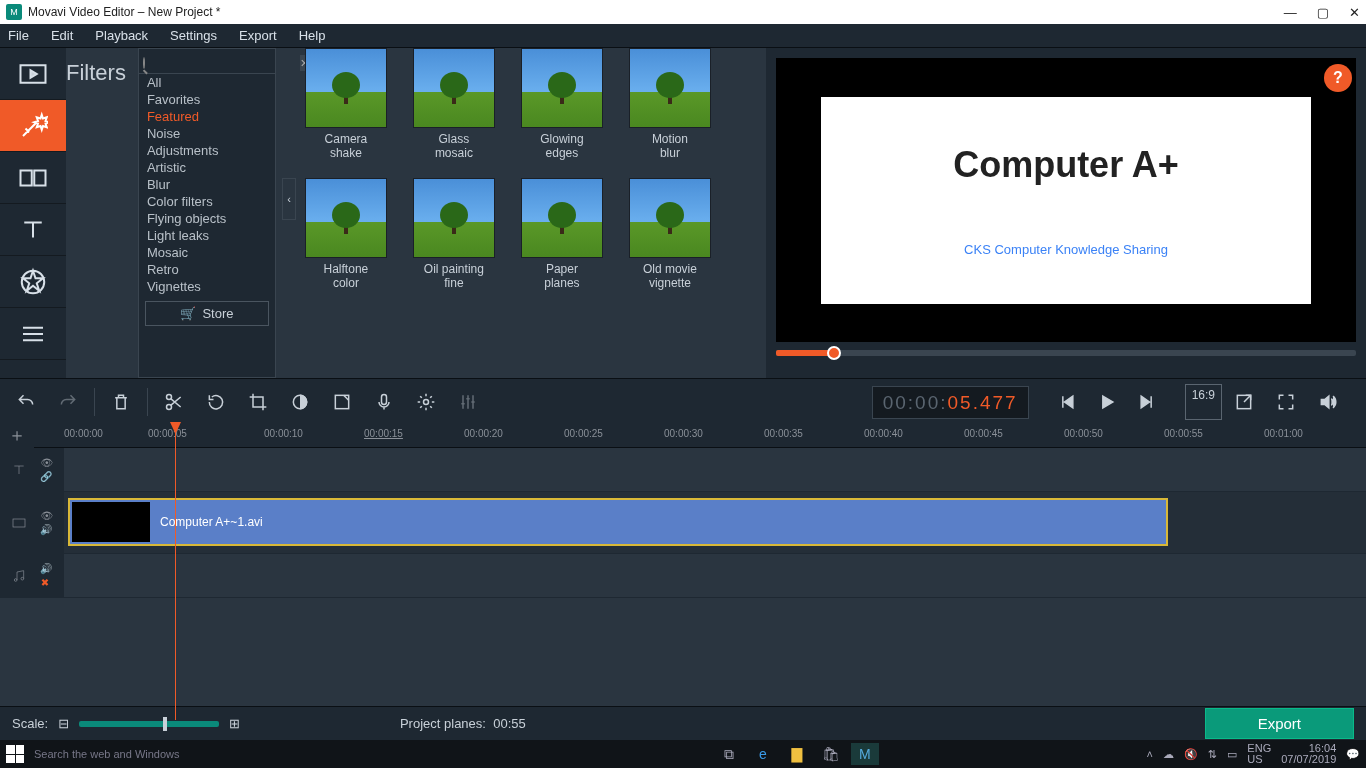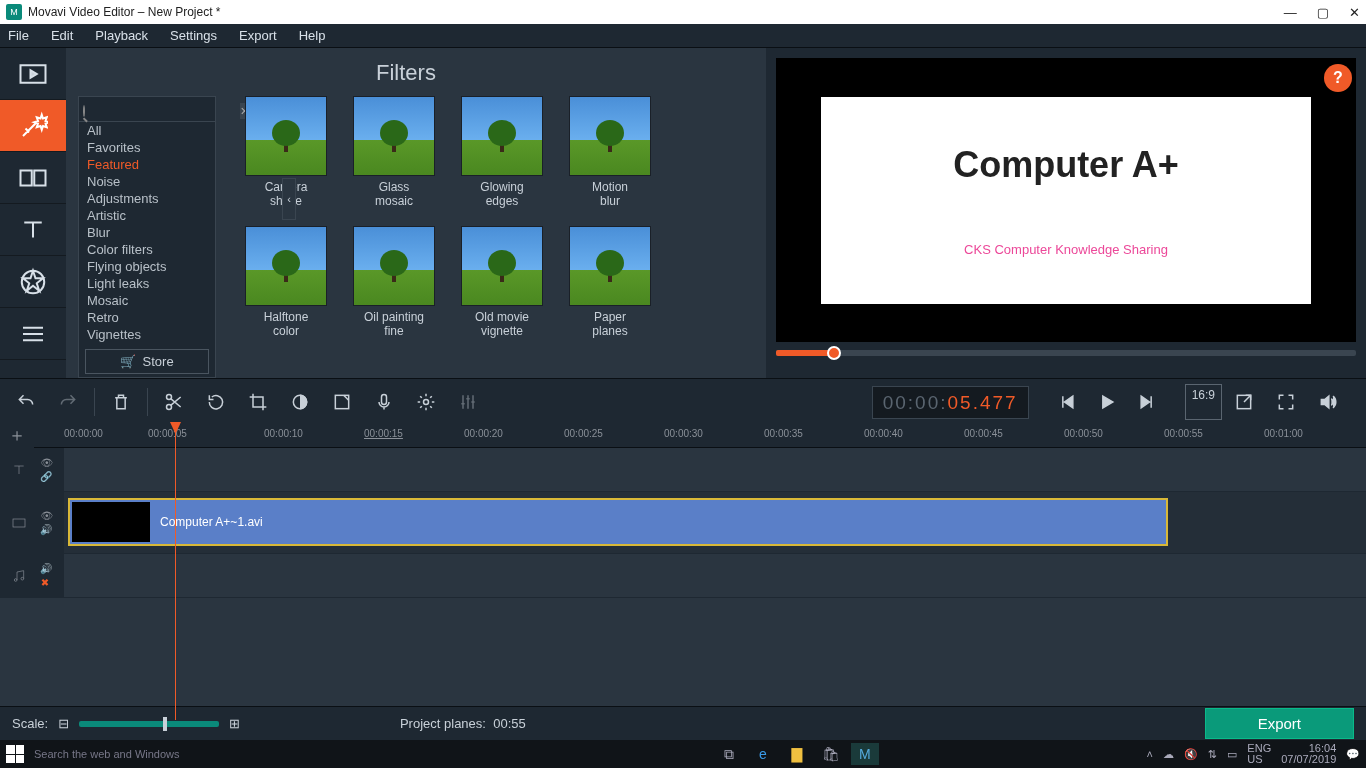--- a/index.html
+++ b/index.html
@@ -8,21 +8,21 @@
 .titlebar .logo{width:16px;height:16px;background:#0a8a7a;margin-right:6px;display:flex;align-items:center;justify-content:center;border-radius:2px;color:#fff;font-size:9px}
 .titlebar .win{margin-left:auto;display:flex;gap:20px;font-size:13px}
 .menubar{height:24px;background:#1e2832;display:flex;align-items:center;padding:0 8px;gap:22px;font-size:13px;color:#d8e0e8;border-bottom:1px solid #0a0f14}
 .menubar span{cursor:pointer}
 .workarea{position:absolute;top:48px;left:0;right:0;height:330px;display:flex;background:#2a3540}
 .left-tools{width:66px;background:#1e2832;display:flex;flex-direction:column}
 .ltool{height:52px;display:flex;align-items:center;justify-content:center;cursor:pointer;border-bottom:1px solid #141a20}
 .ltool.active{background:#f05a28}
 .ltool svg{width:30px;height:30px;stroke:#d8e0e8;fill:none;stroke-width:1.6}
 .ltool.active svg{stroke:#fff}
-.filter-panel{flex:1;display:flex;flex-direction:column;background:#2a3540;position:relative;max-width:680px}
+.filter-panel{flex:1;display:flex;flex-direction:row;background:#2a3540;position:relative;max-width:680px}
 .filter-title{text-align:center;font-size:22px;color:#c8d0d8;padding:12px 0 10px}
 .filter-body{flex:1;display:flex;overflow:hidden}
 .cat-col{width:138px;background:#1e2832;margin-left:12px;padding:4px 0;position:relative;border:1px solid #3a4550}
 .search-row{display:flex;align-items:center;padding:2px 4px;border-bottom:1px solid #3a4550}
 .search-row input{flex:1;background:transparent;border:0;color:#888;font-size:12px;outline:none}
 .search-row .x{width:16px;height:16px;background:#3a4550;color:#aaa;font-size:11px;display:flex;align-items:center;justify-content:center;cursor:pointer}
 .cat{padding:1px 8px;font-size:13px;cursor:pointer;color:#b8c0c8}
 .cat.active{color:#f05a28}
 .store-btn{margin:6px;border:1px solid #4a5560;padding:4px;text-align:center;font-size:13px;cursor:pointer;display:flex;align-items:center;justify-content:center;gap:6px}
 .collapse-tab{position:absolute;left:216px;top:130px;width:14px;height:42px;background:#2a3540;border:1px solid #3a4550;display:flex;align-items:center;justify-content:center;cursor:pointer;font-size:11px;z-index:5}
@@ -31,21 +31,21 @@
 .thumb-img{width:82px;height:80px;background:linear-gradient(180deg,#4a8fd8 0%,#6aafee 55%,#5a9828 55%,#4a8820 100%);border:1px solid #1a2028;position:relative;display:flex;align-items:center;justify-content:center}
 .tree{width:28px;height:32px;position:relative}
 .tree:before{content:"";position:absolute;bottom:0;left:12px;width:4px;height:8px;background:#3a2a18}
 .tree:after{content:"";position:absolute;bottom:6px;left:0;width:28px;height:26px;background:#2a6818;border-radius:50%}
 .thumb-label{font-size:12px;text-align:center;margin-top:4px;line-height:1.2;color:#c8d0d8}
 .preview{width:600px;background:#1e2832;padding:10px 10px 0;position:relative;margin-left:auto}
 .help-btn{position:absolute;top:16px;right:14px;width:28px;height:28px;border-radius:50%;background:#f05a28;color:#fff;display:flex;align-items:center;justify-content:center;font-weight:bold;cursor:pointer;z-index:10}
 .pv-screen{width:100%;height:284px;background:#000;display:flex;align-items:center;justify-content:center}
 .slide{width:490px;height:207px;background:#fff;display:flex;flex-direction:column;align-items:center;justify-content:center}
 .slide h1{color:#222;font-size:36px;font-weight:bold}
-.slide p{color:#ec4899;font-size:13px;margin-top:56px}
+.slide p{color:#3b82f6;font-size:13px;margin-top:56px}
 .seek{margin-top:8px;height:6px;background:#3a4550;position:relative;border-radius:2px}
 .seek-fill{position:absolute;left:0;top:0;height:100%;width:10%;background:#f05a28;border-radius:2px}
 .seek-thumb{position:absolute;left:10%;top:-4px;width:14px;height:14px;border-radius:50%;background:#f05a28;border:2px solid #fff;transform:translateX(-50%)}
 .toolbar-row{position:absolute;top:378px;left:0;right:0;height:48px;background:#1e2832;display:flex;align-items:center;border-top:1px solid #0a0f14;border-bottom:1px solid #0a0f14}
 .tb-group{display:flex;align-items:center;gap:2px;padding:0 6px}
 .tb-btn{width:40px;height:36px;display:flex;align-items:center;justify-content:center;cursor:pointer;border:1px solid transparent;border-radius:3px}
 .tb-btn svg{width:20px;height:20px;stroke:#c8d0d8;fill:none;stroke-width:1.8}
 .tb-sep{width:1px;height:28px;background:#3a4550;margin:0 4px}
 .timecode{font-family:monospace;font-size:19px;letter-spacing:2px;padding:4px 10px;border:1px solid #3a4550;background:#141a20}
 .timecode .g{color:#5a6570}
@@ -208,27 +208,27 @@
           <div class="thumb">
             <div class="thumb-img">
               <div class="tree"></div>
             </div>
             <div class="thumb-label">Oil painting<br>fine</div>
           </div>
           <div class="thumb">
             <div class="thumb-img">
               <div class="tree"></div>
             </div>
+            <div class="thumb-label">Paper<br>planes</div>
+          </div>
+          <div class="thumb">
+            <div class="thumb-img">
+              <div class="tree"></div>
+            </div>
             <div class="thumb-label">Old movie<br>vignette</div>
-          </div>
-          <div class="thumb">
-            <div class="thumb-img">
-              <div class="tree"></div>
-            </div>
-            <div class="thumb-label">Paper<br>planes</div>
           </div>
         </div>
     </div>
   </div>
 
   <div class="preview">
     <div class="help-btn">?</div>
     <div class="pv-screen">
       <div class="slide">
         <h1>Computer A+</h1>

